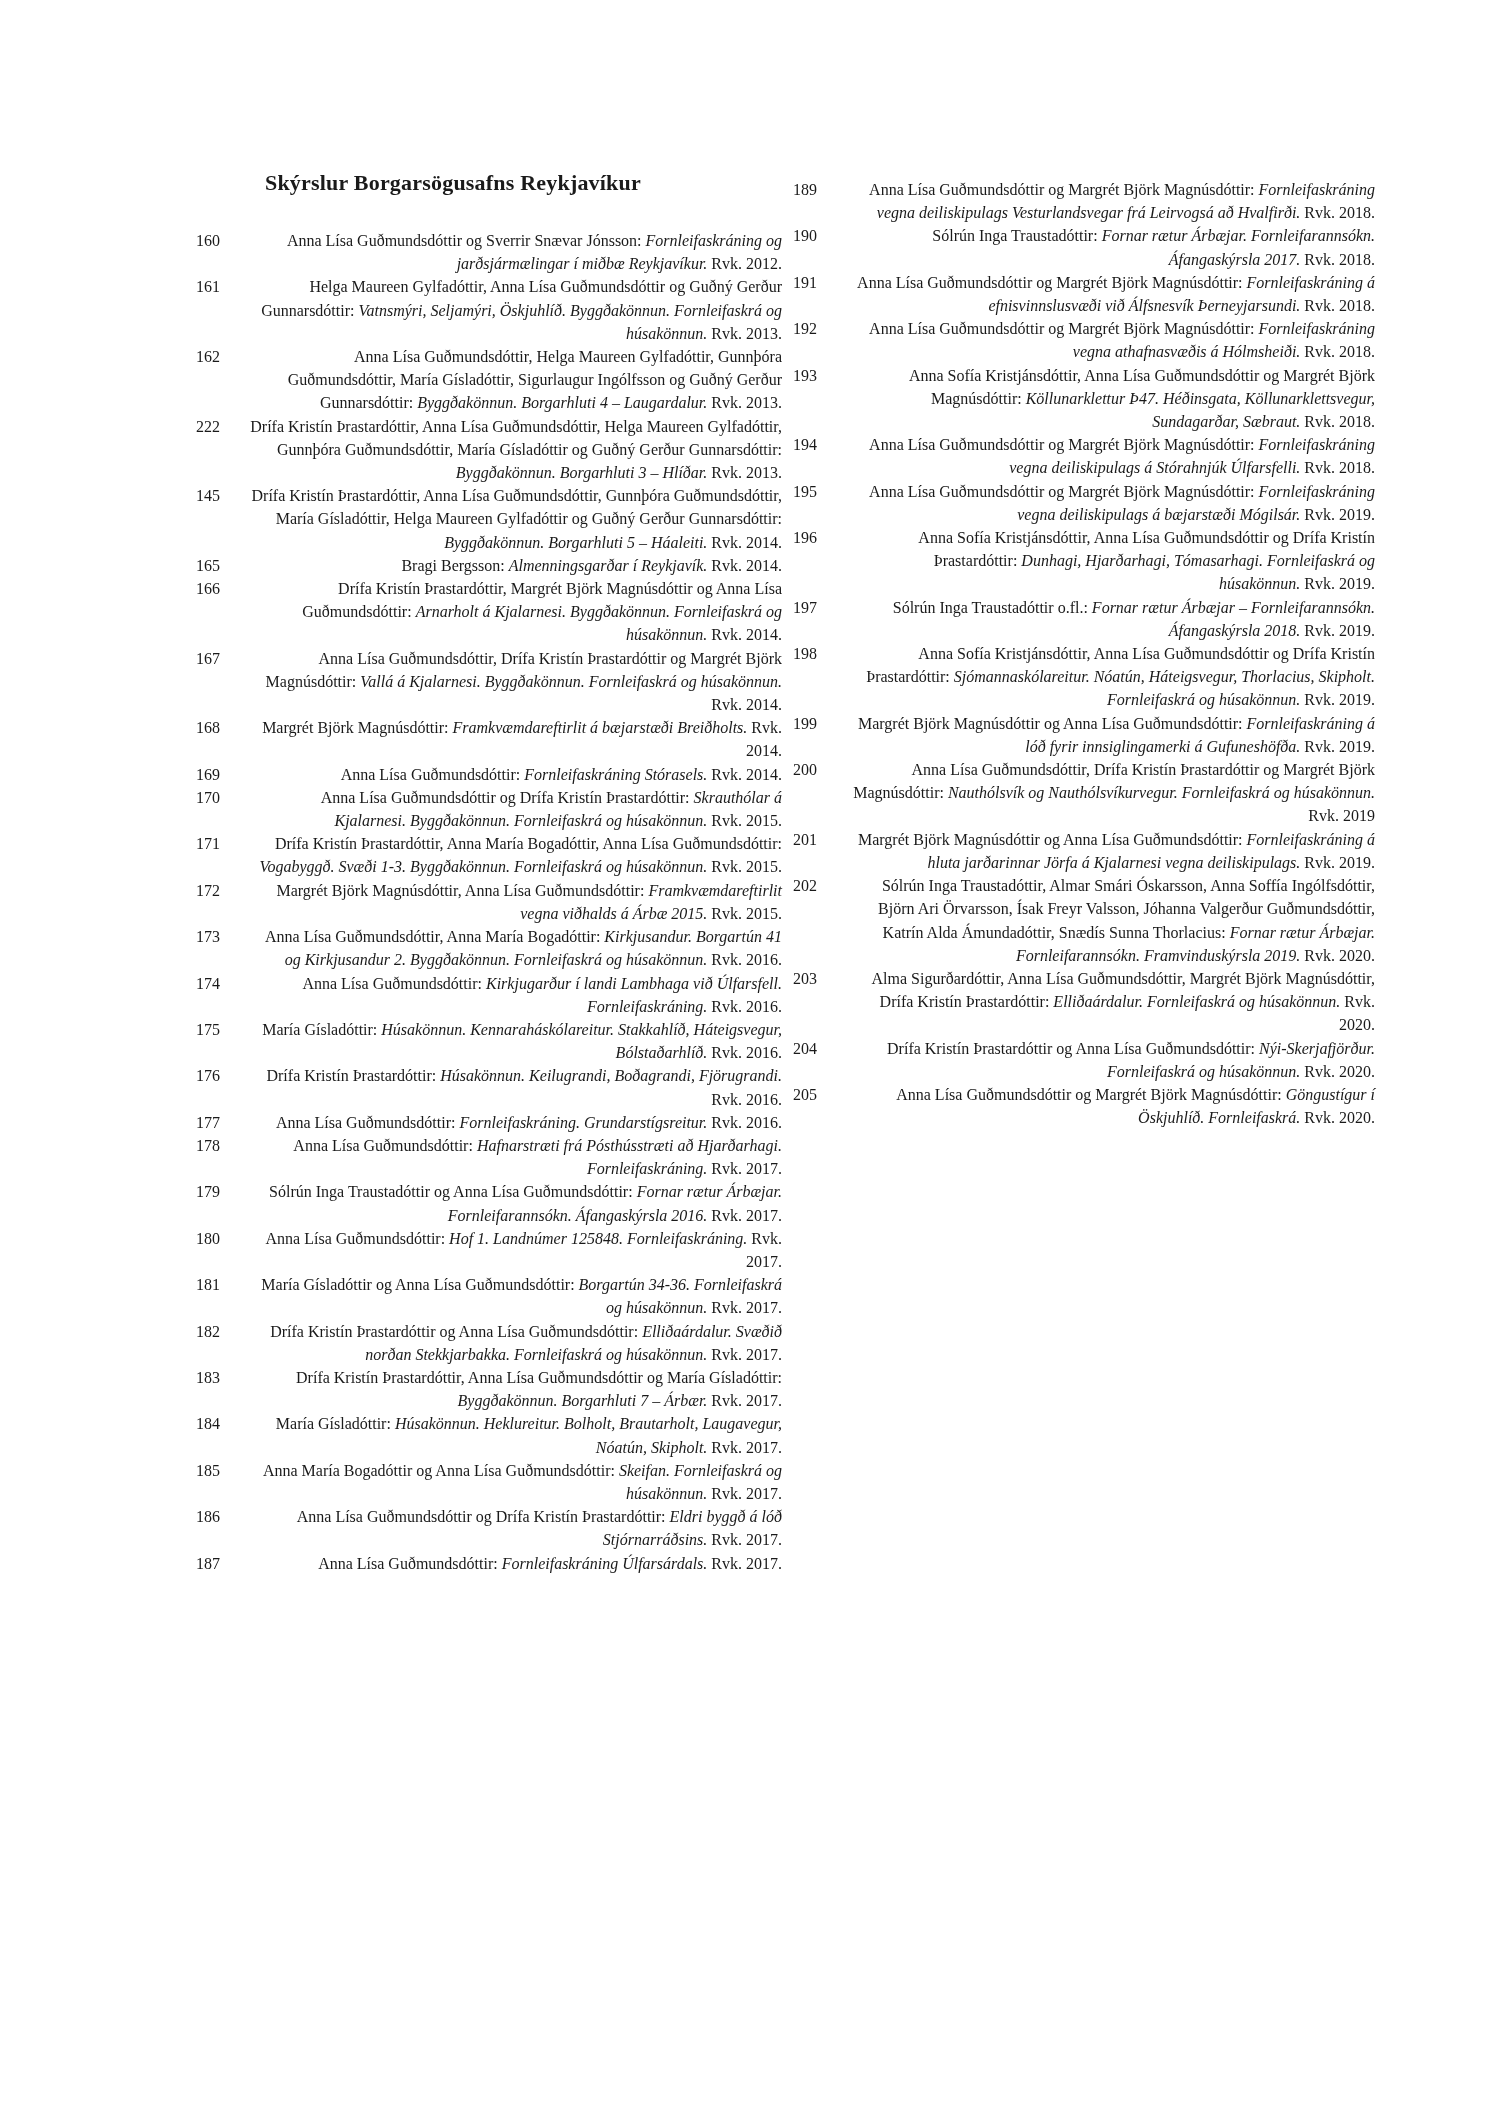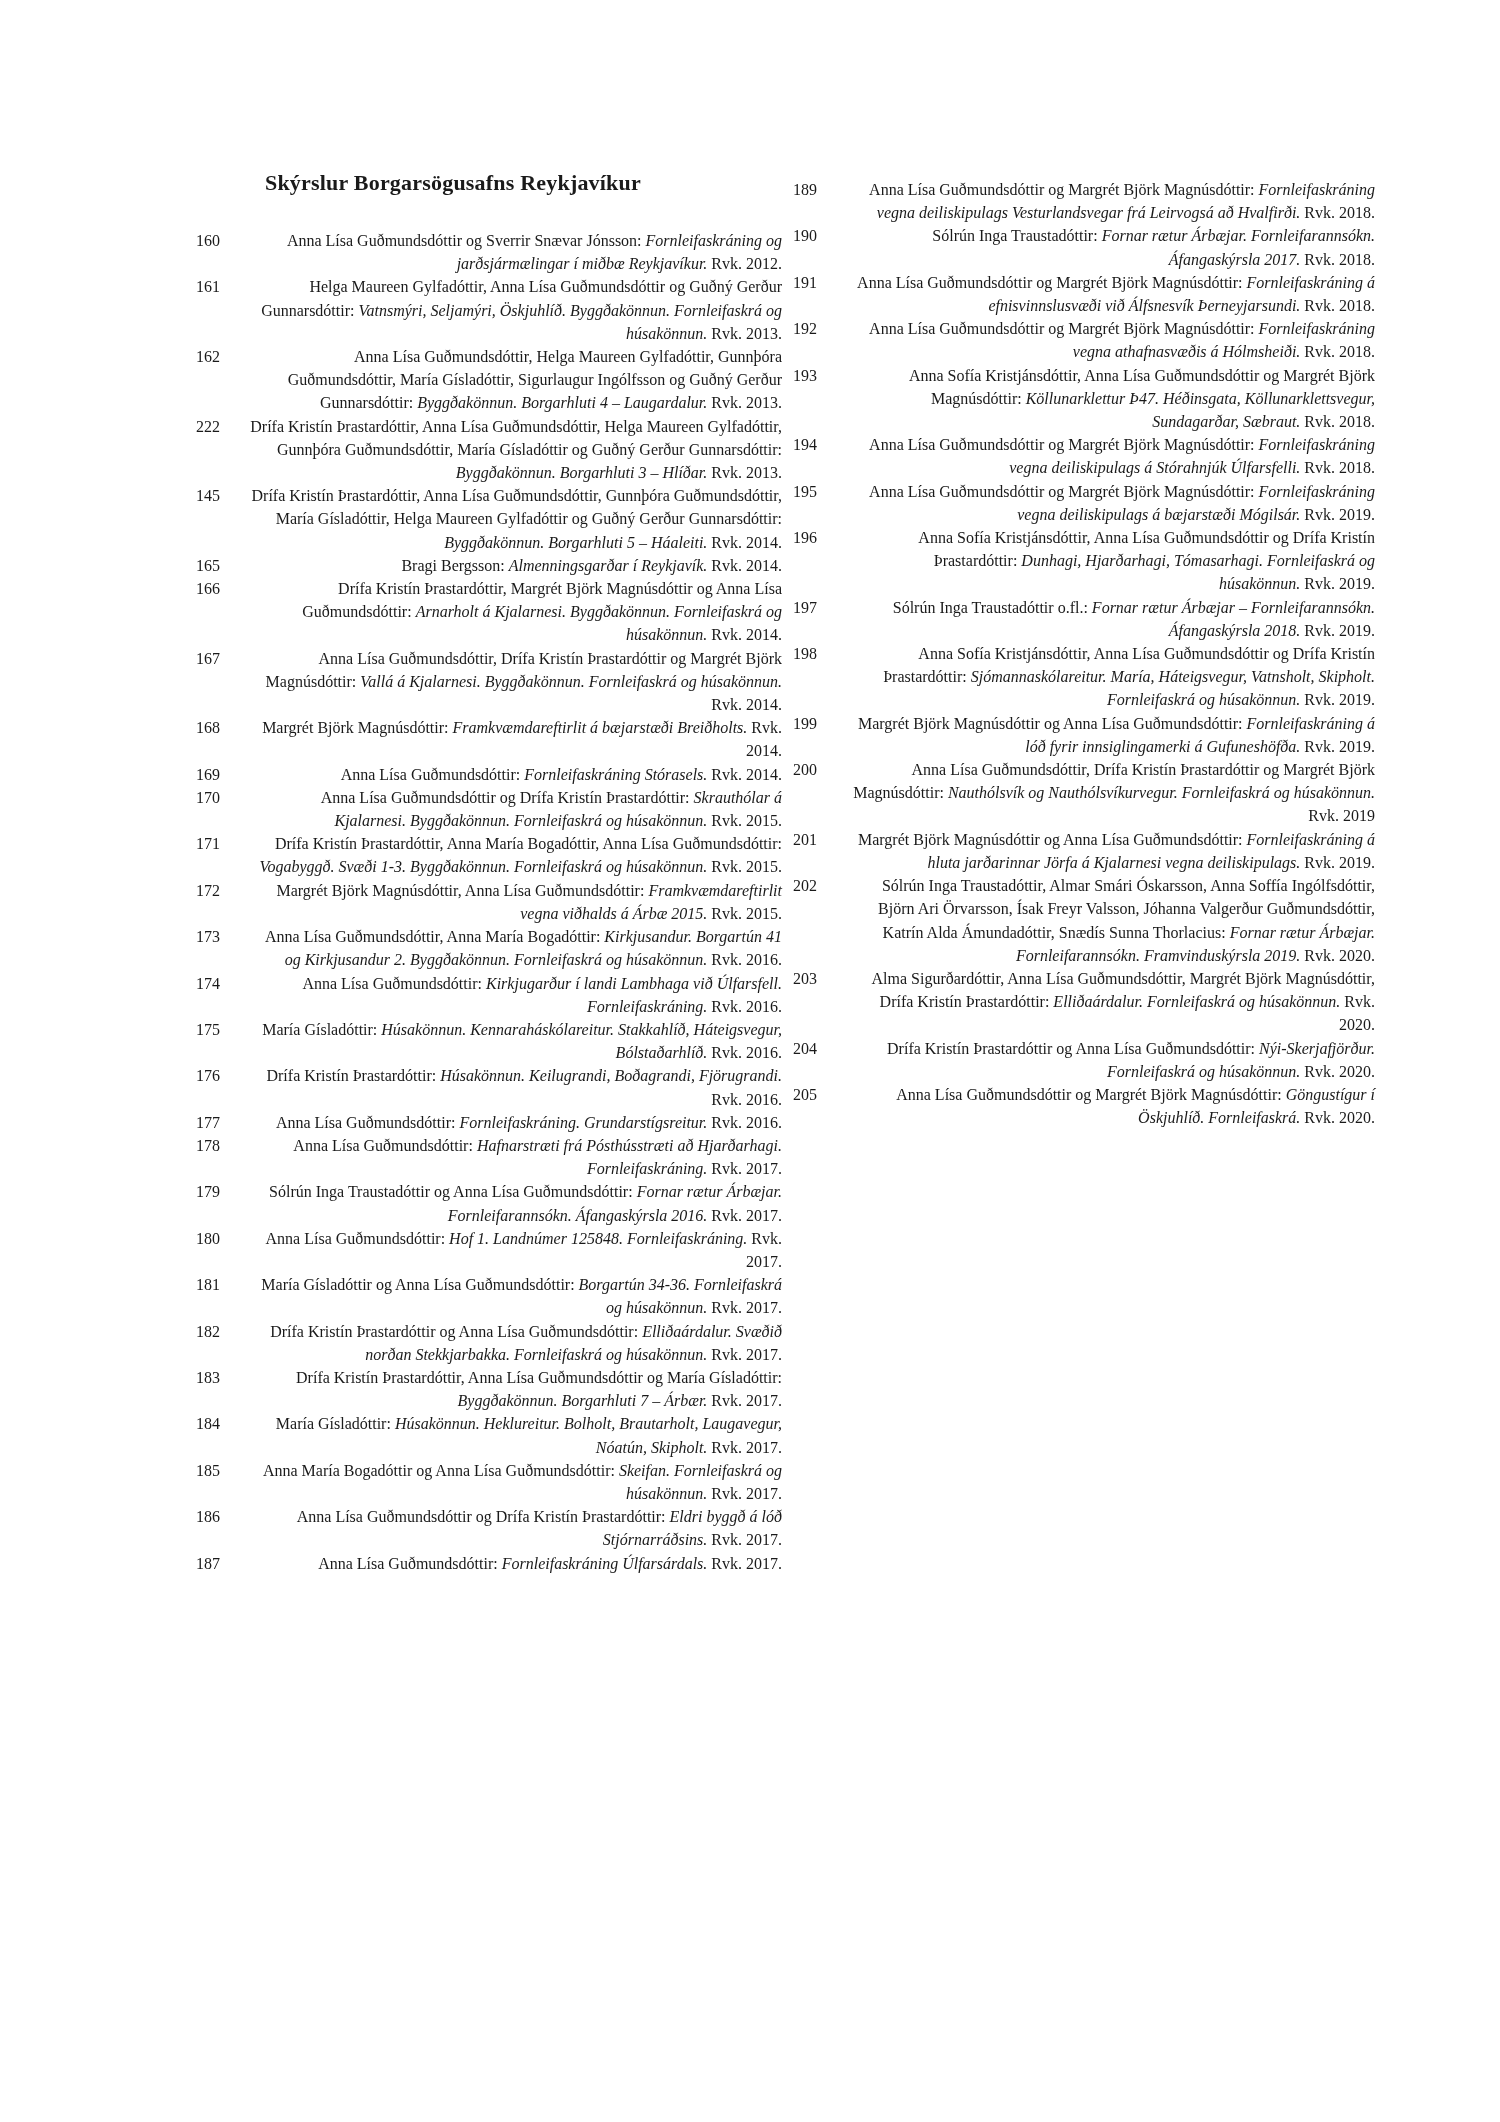--- a/index.html
+++ b/index.html
@@ -73,21 +73,21 @@
 <div class="column right">
     <div class="entry"><span class="num">189</span><span><span>Anna Lísa Guðmundsdóttir og Margrét Björk Magnúsdóttir: </span><i>Fornleifaskráning vegna deiliskipulags Vesturlandsvegar frá Leirvogsá að Hvalfirði.</i><span> Rvk. 2018.</span></span></div>
     <div class="entry"><span class="num">190</span><span><span>Sólrún Inga Traustadóttir: </span><i>Fornar rætur Árbæjar. Fornleifarannsókn. Áfangaskýrsla 2017.</i><span> Rvk. 2018.</span></span></div>
     <div class="entry"><span class="num">191</span><span><span>Anna Lísa Guðmundsdóttir og Margrét Björk Magnúsdóttir: </span><i>Fornleifaskráning á efnisvinnslusvæði við Álfsnesvík Þerneyjarsundi.</i><span> Rvk. 2018.</span></span></div>
     <div class="entry"><span class="num">192</span><span><span>Anna Lísa Guðmundsdóttir og Margrét Björk Magnúsdóttir: </span><i>Fornleifaskráning vegna athafnasvæðis á Hólmsheiði.</i><span> Rvk. 2018.</span></span></div>
     <div class="entry"><span class="num">193</span><span><span>Anna Sofía Kristjánsdóttir, Anna Lísa Guðmundsdóttir og Margrét Björk Magnúsdóttir: </span><i>Köllunarklettur Þ47. Héðinsgata, Köllunarklettsvegur, Sundagarðar, Sæbraut.</i><span> Rvk. 2018.</span></span></div>
     <div class="entry"><span class="num">194</span><span><span>Anna Lísa Guðmundsdóttir og Margrét Björk Magnúsdóttir: </span><i>Fornleifaskráning vegna deiliskipulags á Stórahnjúk Úlfarsfelli.</i><span> Rvk. 2018.</span></span></div>
     <div class="entry"><span class="num">195</span><span><span>Anna Lísa Guðmundsdóttir og Margrét Björk Magnúsdóttir: </span><i>Fornleifaskráning vegna deiliskipulags á bæjarstæði Mógilsár.</i><span> Rvk. 2019.</span></span></div>
     <div class="entry"><span class="num">196</span><span><span>Anna Sofía Kristjánsdóttir, Anna Lísa Guðmundsdóttir og Drífa Kristín Þrastardóttir: </span><i>Dunhagi, Hjarðarhagi, Tómasarhagi. Fornleifaskrá og húsakönnun.</i><span> Rvk. 2019.</span></span></div>
     <div class="entry"><span class="num">197</span><span><span>Sólrún Inga Traustadóttir o.fl.: </span><i>Fornar rætur Árbæjar – Fornleifarannsókn. Áfangaskýrsla 2018.</i><span> Rvk. 2019.</span></span></div>
-    <div class="entry"><span class="num">198</span><span><span>Anna Sofía Kristjánsdóttir, Anna Lísa Guðmundsdóttir og Drífa Kristín Þrastardóttir: </span><i>Sjómannaskólareitur. María, Háteigsvegur, Vatnsholt, Skipholt. Fornleifaskrá og húsakönnun.</i><span> Rvk. 2019.</span></span></div>
+    <div class="entry"><span class="num">198</span><span><span>Anna Sofía Kristjánsdóttir, Anna Lísa Guðmundsdóttir og Drífa Kristín Þrastardóttir: </span><i>Sjómannaskólareitur. Nóatún, Háteigsvegur, Thorlacius, Skipholt. Fornleifaskrá og húsakönnun.</i><span> Rvk. 2019.</span></span></div>
     <div class="entry"><span class="num">199</span><span><span>Margrét Björk Magnúsdóttir og Anna Lísa Guðmundsdóttir: </span><i>Fornleifaskráning á lóð fyrir innsiglingamerki á Gufuneshöfða.</i><span> Rvk. 2019.</span></span></div>
     <div class="entry"><span class="num">200</span><span><span>Anna Lísa Guðmundsdóttir, Drífa Kristín Þrastardóttir og Margrét Björk Magnúsdóttir: </span><i>Nauthólsvík og Nauthólsvíkurvegur. Fornleifaskrá og húsakönnun.</i><span> Rvk. 2019</span></span></div>
     <div class="entry"><span class="num">201</span><span><span>Margrét Björk Magnúsdóttir og Anna Lísa Guðmundsdóttir: </span><i>Fornleifaskráning á hluta jarðarinnar Jörfa á Kjalarnesi vegna deiliskipulags.</i><span> Rvk. 2019.</span></span></div>
     <div class="entry"><span class="num">202</span><span><span>Sólrún Inga Traustadóttir, Almar Smári Óskarsson, Anna Soffía Ingólfsdóttir, Björn Ari Örvarsson, Ísak Freyr Valsson, Jóhanna Valgerður Guðmundsdóttir, Katrín Alda Ámundadóttir, Snædís Sunna Thorlacius: </span><i>Fornar rætur Árbæjar. Fornleifarannsókn. Framvinduskýrsla 2019.</i><span> Rvk. 2020.</span></span></div>
     <div class="entry"><span class="num">203</span><span><span>Alma Sigurðardóttir, Anna Lísa Guðmundsdóttir, Margrét Björk Magnúsdóttir, Drífa Kristín Þrastardóttir: </span><i>Elliðaárdalur. Fornleifaskrá og húsakönnun.</i><span> Rvk. 2020.</span></span></div>
     <div class="entry"><span class="num">204</span><span><span>Drífa Kristín Þrastardóttir og Anna Lísa Guðmundsdóttir: </span><i>Nýi-Skerjafjörður. Fornleifaskrá og húsakönnun.</i><span> Rvk. 2020.</span></span></div>
     <div class="entry"><span class="num">205</span><span><span>Anna Lísa Guðmundsdóttir og Margrét Björk Magnúsdóttir: </span><i>Göngustígur í Öskjuhlíð. Fornleifaskrá.</i><span> Rvk. 2020.</span></span></div>
   </div>
 
 </body></html>

